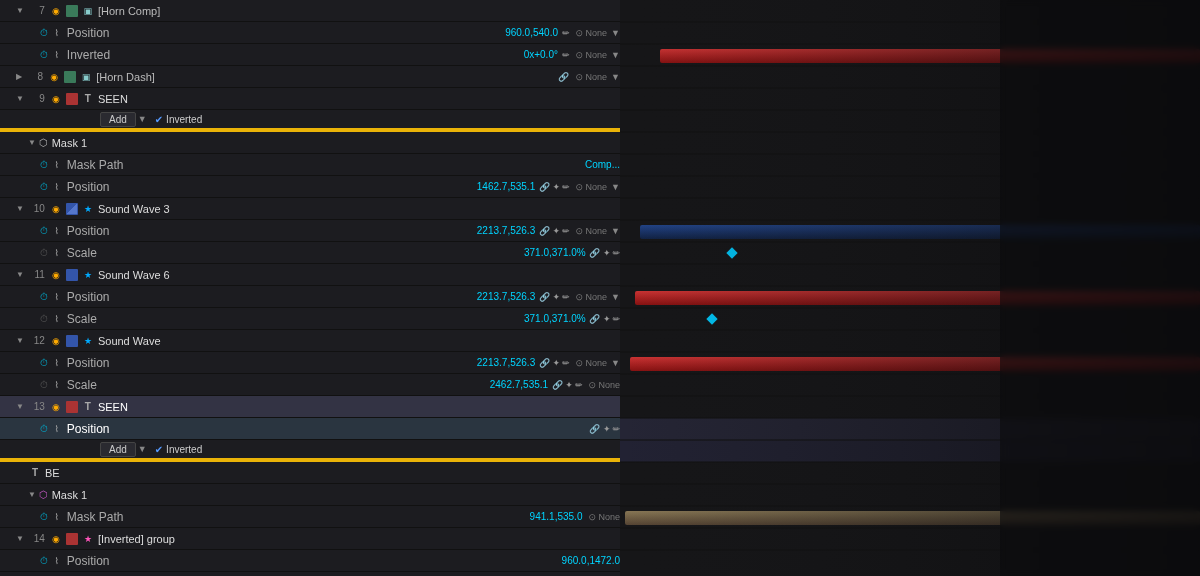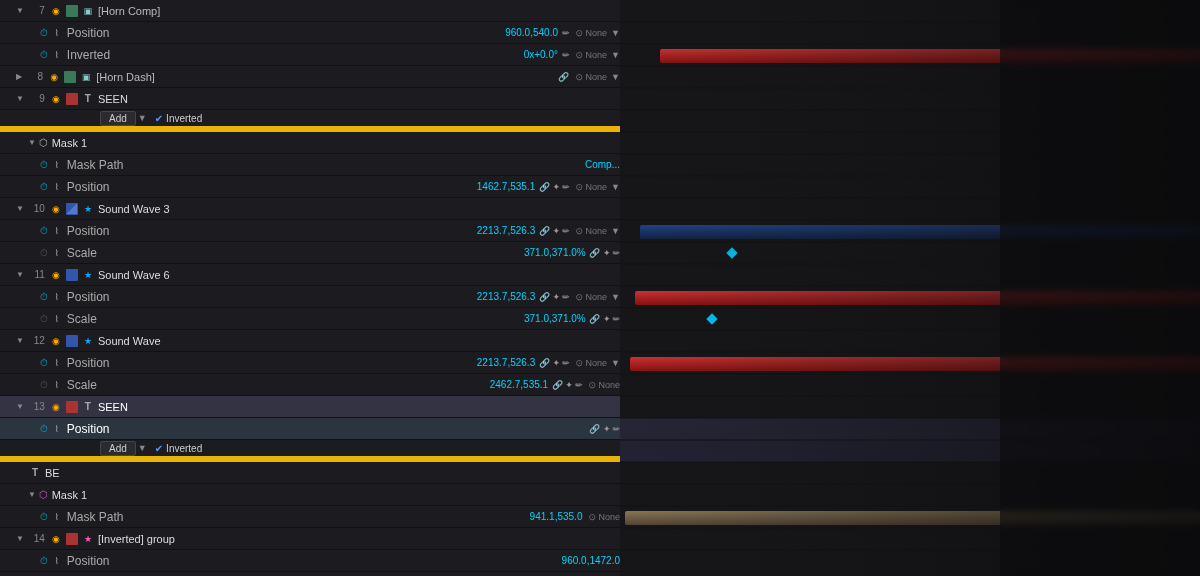--- a/index.html
+++ b/index.html
@@ -123,21 +123,21 @@
       color: #999;
       font-size: 9px;
     }
 
     .add-row {
       display: flex;
       align-items: center;
       height: 22px;
       padding-left: 80px;
       background: #1c1c20;
-      border-bottom: 6px solid #eab308;
+      border-bottom: 4px solid #eab308;
     }
 
     .add-btn {
       background: #2a2a30;
       color: #ccc;
       border: 1px solid #444;
       border-radius: 2px;
       padding: 1px 8px;
       font-size: 10px;
       cursor: pointer;

